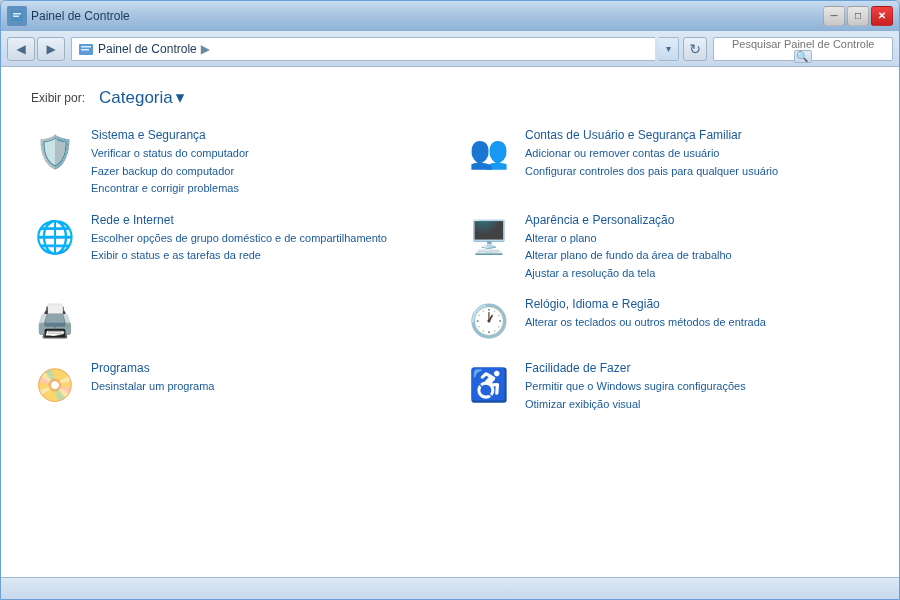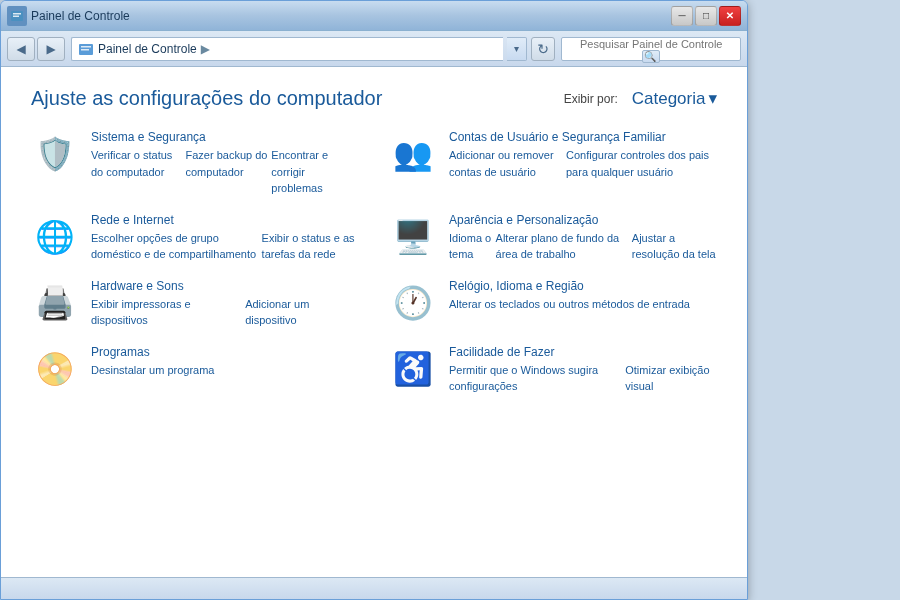--- a/index.html
+++ b/index.html
@@ -6,21 +6,21 @@
     body {
       width: 900px;
       height: 600px;
       background: #c8d8e8;
       font-family: 'Segoe UI', Tahoma, sans-serif;
       overflow: hidden;
     }
 
     
     .window {
-      width: 748px;
+      width: 900px;
       height: 600px;
       display: flex;
       flex-direction: column;
       border: 1px solid #6a9fd8;
       border-radius: 6px 6px 0 0;
       overflow: hidden;
       box-shadow: 0 2px 10px rgba(0,0,0,0.3);
     }
 
     .title-bar {
@@ -254,21 +254,21 @@
     .category-title {
       font-size: 12px;
       color: #1a5a9a;
       cursor: pointer;
       margin-bottom: 3px;
       font-weight: normal;
     }
 
     .category-links {
       display: flex;
-      flex-direction: row;
+      flex-direction: column;
       gap: 1px;
     }
 
     .category-link {
       font-size: 11px;
       color: #1a5a9a;
       cursor: pointer;
       line-height: 1.5;
     }
 
@@ -327,21 +327,20 @@
     </div>
     <div class="search-box">
       <input class="search-input" type="text" placeholder="Pesquisar Painel de Controle" style="">
       <div class="search-icon-btn">🔍</div>
     </div>
   </div>
 
   <div class="content-area">
 
     <div class="page-header">
-      <h1 class="page-title">Ajuste as configurações do computador</h1>
       <div class="view-by">
         <span>Exibir por:</span>
         <div class="view-by-dropdown">
           <span>Categoria</span>
           <span>▾</span>
         </div>
       </div>
     </div>
 
     <div class="categories-grid" id="categories-grid">
@@ -374,35 +373,28 @@
               <span class="category-link">Escolher opções de grupo doméstico e de compartilhamento</span>
               <span class="category-link">Exibir o status e as tarefas da rede</span>
             </div>
           </div>
         </div>
         <div class="category-item">
           <div class="category-icon">🖥️</div>
           <div class="category-content">
             <div class="category-title">Aparência e Personalização</div>
             <div class="category-links">
-              <span class="category-link">Idioma o tema</span>
+              <span class="category-link">Alterar o plano</span>
               <span class="category-link">Alterar plano de fundo da área de trabalho</span>
               <span class="category-link">Ajustar a resolução da tela</span>
             </div>
           </div>
         </div>
         <div class="category-item">
           <div class="category-icon">🖨️</div>
-          <div class="category-content">
-            <div class="category-title">Hardware e Sons</div>
-            <div class="category-links">
-              <span class="category-link">Exibir impressoras e dispositivos</span>
-              <span class="category-link">Adicionar um dispositivo</span>
-            </div>
-          </div>
         </div>
         <div class="category-item">
           <div class="category-icon">🕐</div>
           <div class="category-content">
             <div class="category-title">Relógio, Idioma e Região</div>
             <div class="category-links">
               <span class="category-link">Alterar os teclados ou outros métodos de entrada</span>
             </div>
           </div>
         </div>

